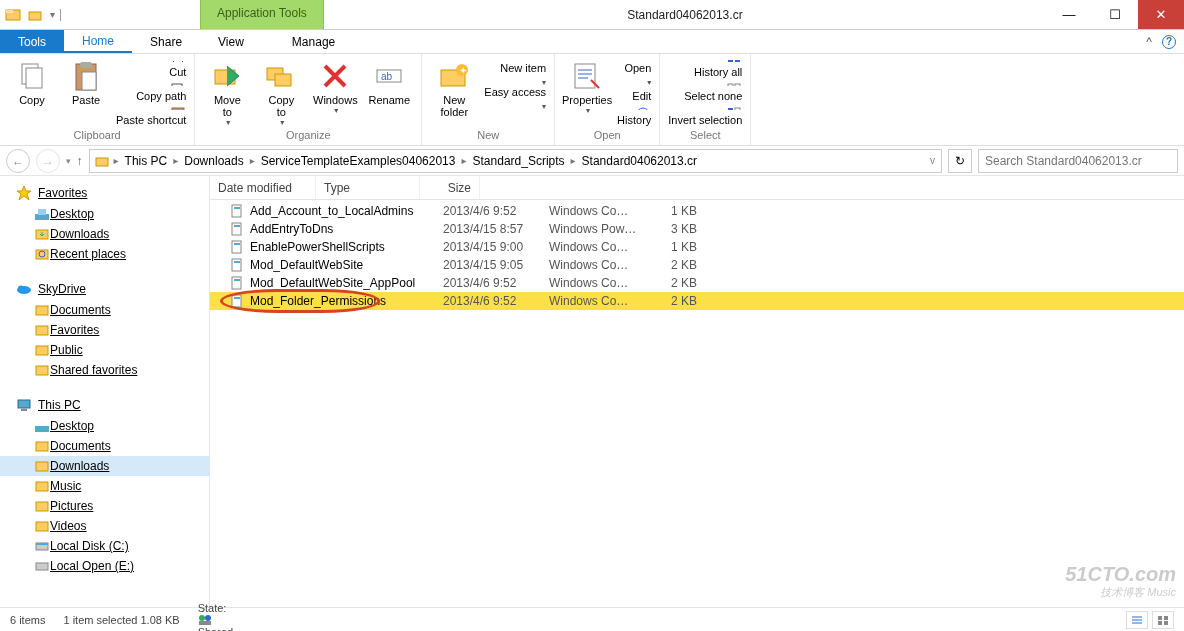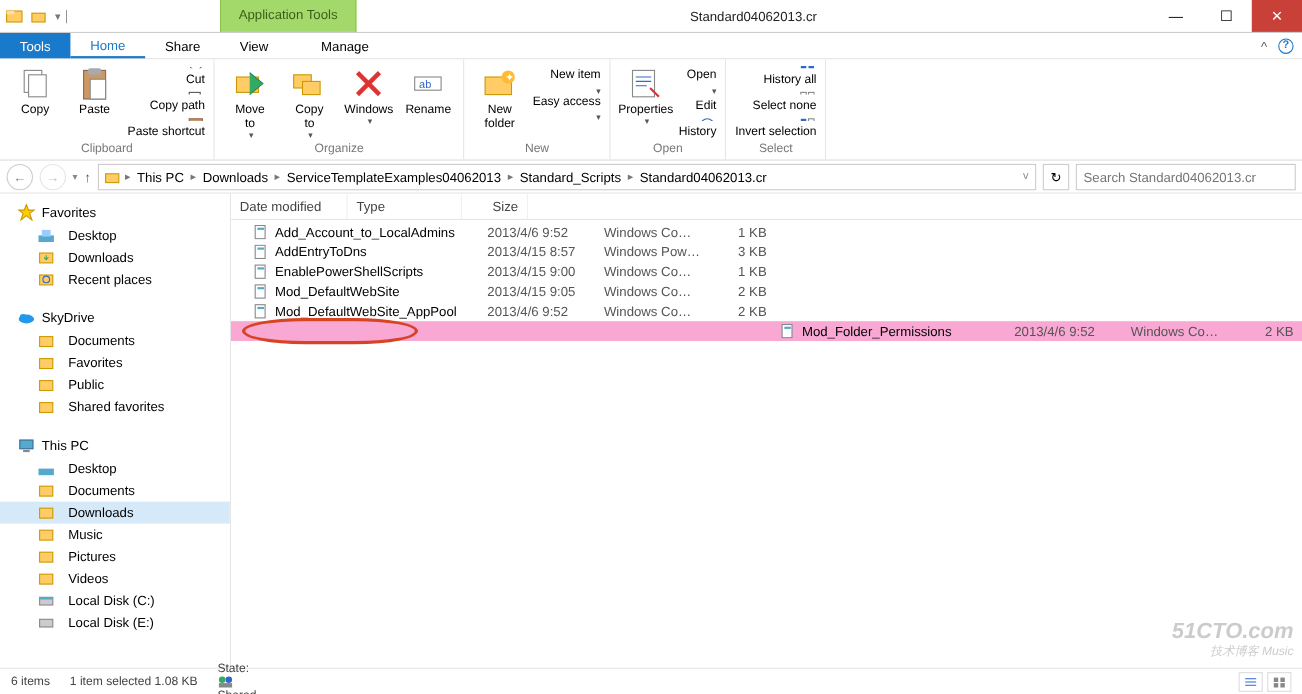--- a/index.html
+++ b/index.html
@@ -42,36 +42,36 @@
 .navcircle.disabled{ opacity:0.5;}
 .crumbs { flex:1; border:1px solid #ccc; height:24px; display:flex; align-items:center; padding:0 4px; gap:2px; overflow:hidden;}
 .crumb { display:flex; align-items:center; gap:2px; font-size:12px; cursor:pointer; padding:0 2px;}
 .crumbsep { color:#777; font-size:10px; padding:0 2px;}
 .refresh { width:24px; height:24px; border:1px solid #ccc; display:flex; align-items:center; justify-content:center; cursor:pointer;}
 .searchbox { width:200px; height:24px; border:1px solid #ccc; padding:0 6px; font-size:12px; color:#888;}
 
 
 .body { display:flex; height: calc(631px - 30px - 24px - 92px - 30px - 24px); }
 .sidebar { width:210px; border-right:1px solid #e5e5e5; padding:6px 0; overflow:auto;}
-.treegroup { margin-bottom:14px;}
+.treegroup { margin-bottom:14px;text-decoration:underline;}
 .treehdr { display:flex; align-items:center; gap:6px; padding:3px 8px 3px 16px; cursor:pointer; font-size:12px;}
-.treeitem { display:flex; align-items:center; gap:12px; padding:2px 8px 2px 34px; cursor:pointer; font-size:12px;}
+.treeitem { display:flex; align-items:center; gap:0; padding:2px 8px 2px 34px; cursor:pointer; font-size:12px;}
 .treeitem.sel { background:#d6e9f8;}
 .treeicon { width:16px; height:16px; }
 
 .filearea { flex:1; display:flex; flex-direction:column; }
 .colhdr { display:flex; border-bottom:1px solid #e5e5e5; height:24px; align-items:center; color:#444; font-size:12px;}
 .colhdr > div { padding:0 8px; border-right:1px solid #f0f0f0; height:100%; display:flex; align-items:center;}
 .col-name{ width:225px; padding-left:14px !important;}
 .col-date{ width:106px;}
 .col-type{ width:104px;}
 .col-size{ width:60px; justify-content:flex-end;}
 .files { flex:1; overflow:auto; padding-top:2px;}
 .filerow { display:flex; height:18px; align-items:center; font-size:12px; cursor:pointer;}
-.filerow.sel { background:#f9a8d4;justify-content:flex-end;}
+.filerow.sel { background:#fde047;}
 .filerow > div { padding:0 8px; white-space:nowrap; overflow:hidden; text-overflow:ellipsis;}
 .filerow .fname { width:225px; display:flex; align-items:center; gap:6px; padding-left:20px;}
 .filerow .fdate { width:106px; color:#555;}
 .filerow .ftype { width:104px; color:#555;}
 .filerow .fsize { width:60px; text-align:right; color:#555;}
 .ficon { width:14px; height:14px; flex-shrink:0;}
 .highlight-ring { position:absolute; border:3px solid #d84324; border-radius:50% / 70%; pointer-events:none;}
 
 
 .statusbar { height:24px; border-top:1px solid #e5e5e5; display:flex; align-items:center; padding:0 10px; gap:18px; font-size:11px; color:#444;}
@@ -471,21 +471,21 @@
           <svg class="treeicon" width="16" height="16">
             <rect x="2" y="5" width="12" height="7" fill="#ccc" stroke="#888"></rect>
             <rect x="2" y="5" width="12" height="2" fill="#5ac"></rect>
           </svg>
           <span>Local Disk (C:)</span>
         </div>
       <div class="treeitem">
           <svg class="treeicon" width="16" height="16">
             <rect x="2" y="5" width="12" height="7" fill="#ccc" stroke="#888"></rect>
           </svg>
-          <span>Local Disk (E:)</span>
+          <span>Local Open (E:)</span>
         </div>
     </div>
 
   </div>
 
   <div class="filearea" style="position:relative;">
     <div class="colhdr">
       <div class="col-date">Date modified</div>
       <div class="col-type">Type</div>
       <div class="col-size">Size</div>

